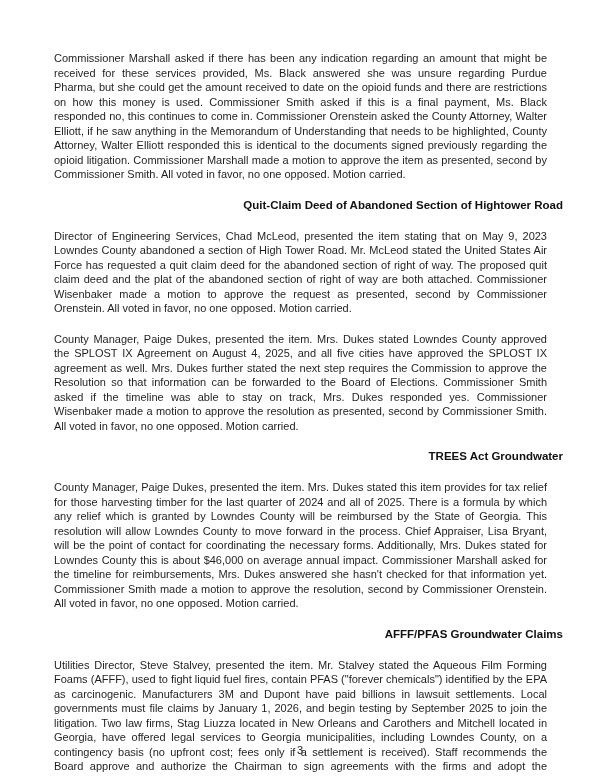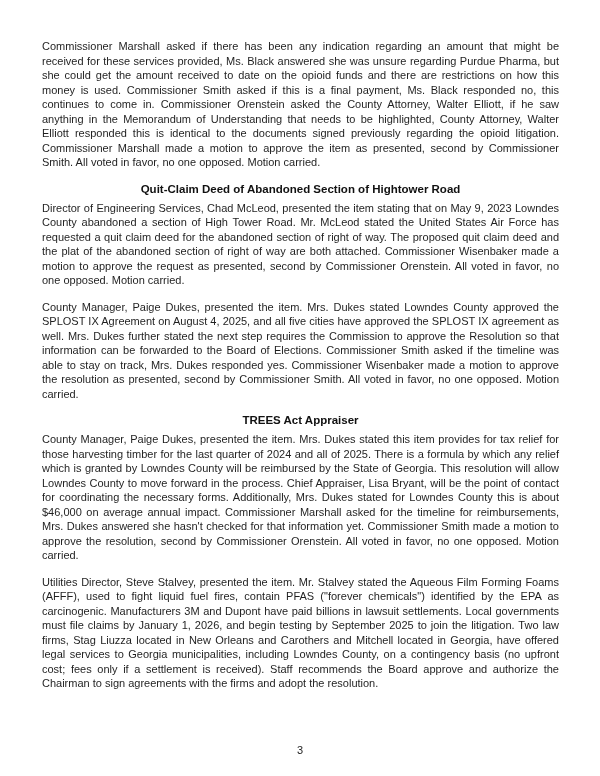--- a/index.html
+++ b/index.html
@@ -19,24 +19,24 @@
     padding: 35px 37px 0 38px;
     background: #ffffff;
   }
   .section { margin-bottom: 12px; }
   .section h2 {
     margin: 0 0 2px 0;
     font-size: 11.5px;
     line-height: 15px;
     font-weight: bold;
     color: #111111;
-    text-align: center;
+    text-align: right;
   }
   .section p {
-    margin: 4px;
+    margin: 16px;
     font-size: 11px;
     line-height: 14.5px;
     text-align: justify;
     color: #1f1f1f;
   }
   .page-number {
     position: absolute;
     left: 0;
     right: 0;
     bottom: 20px;
@@ -57,23 +57,24 @@
   <div class="section">
     <h2>Quit-Claim Deed of Abandoned Section of Hightower Road</h2>
     <p>Director of Engineering Services, Chad McLeod, presented the item stating that on May 9, 2023 Lowndes County abandoned a section of High Tower Road. Mr. McLeod stated the United States Air Force has requested a quit claim deed for the abandoned section of right of way. The proposed quit claim deed and the plat of the abandoned section of right of way are both attached. Commissioner Wisenbaker made a motion to approve the request as presented, second by Commissioner Orenstein. All voted in favor, no one opposed. Motion carried.</p>
   </div>
 
   <div class="section">
     <p>County Manager, Paige Dukes, presented the item. Mrs. Dukes stated Lowndes County approved the SPLOST IX Agreement on August 4, 2025, and all five cities have approved the SPLOST IX agreement as well. Mrs. Dukes further stated the next step requires the Commission to approve the Resolution so that information can be forwarded to the Board of Elections. Commissioner Smith asked if the timeline was able to stay on track, Mrs. Dukes responded yes. Commissioner Wisenbaker made a motion to approve the resolution as presented, second by Commissioner Smith. All voted in favor, no one opposed. Motion carried.</p>
   </div>
 
   <div class="section">
-    <h2>TREES Act Appraiser</h2>
+    <h2>TREES Act Groundwater</h2>
     <p>County Manager, Paige Dukes, presented the item. Mrs. Dukes stated this item provides for tax relief for those harvesting timber for the last quarter of 2024 and all of 2025. There is a formula by which any relief which is granted by Lowndes County will be reimbursed by the State of Georgia. This resolution will allow Lowndes County to move forward in the process. Chief Appraiser, Lisa Bryant, will be the point of contact for coordinating the necessary forms. Additionally, Mrs. Dukes stated for Lowndes County this is about $46,000 on average annual impact. Commissioner Marshall asked for the timeline for reimbursements, Mrs. Dukes answered she hasn't checked for that information yet. Commissioner Smith made a motion to approve the resolution, second by Commissioner Orenstein. All voted in favor, no one opposed. Motion carried.</p>
   </div>
 
   <div class="section">
+    <h2>AFFF/PFAS Groundwater Claims</h2>
     <p>Utilities Director, Steve Stalvey, presented the item. Mr. Stalvey stated the Aqueous Film Forming Foams (AFFF), used to fight liquid fuel fires, contain PFAS ("forever chemicals") identified by the EPA as carcinogenic. Manufacturers 3M and Dupont have paid billions in lawsuit settlements. Local governments must file claims by January 1, 2026, and begin testing by September 2025 to join the litigation. Two law firms, Stag Liuzza located in New Orleans and Carothers and Mitchell located in Georgia, have offered legal services to Georgia municipalities, including Lowndes County, on a contingency basis (no upfront cost; fees only if a settlement is received). Staff recommends the Board approve and authorize the Chairman to sign agreements with the firms and adopt the resolution.</p>
   </div>
 
   <div class="page-number">3</div>
 
 </div>
 
 </body></html>

